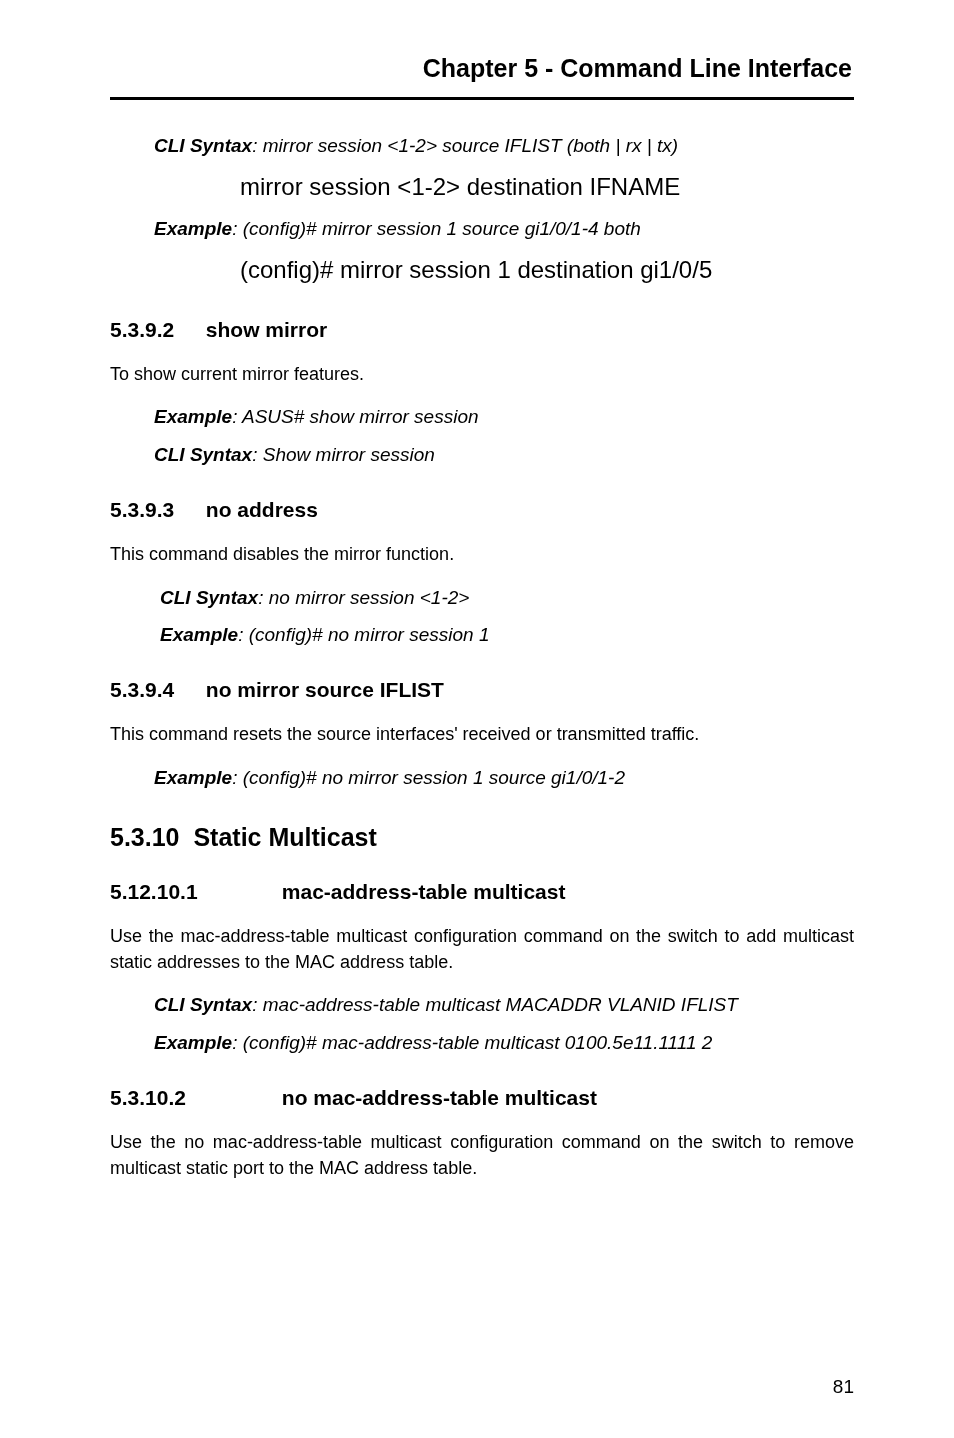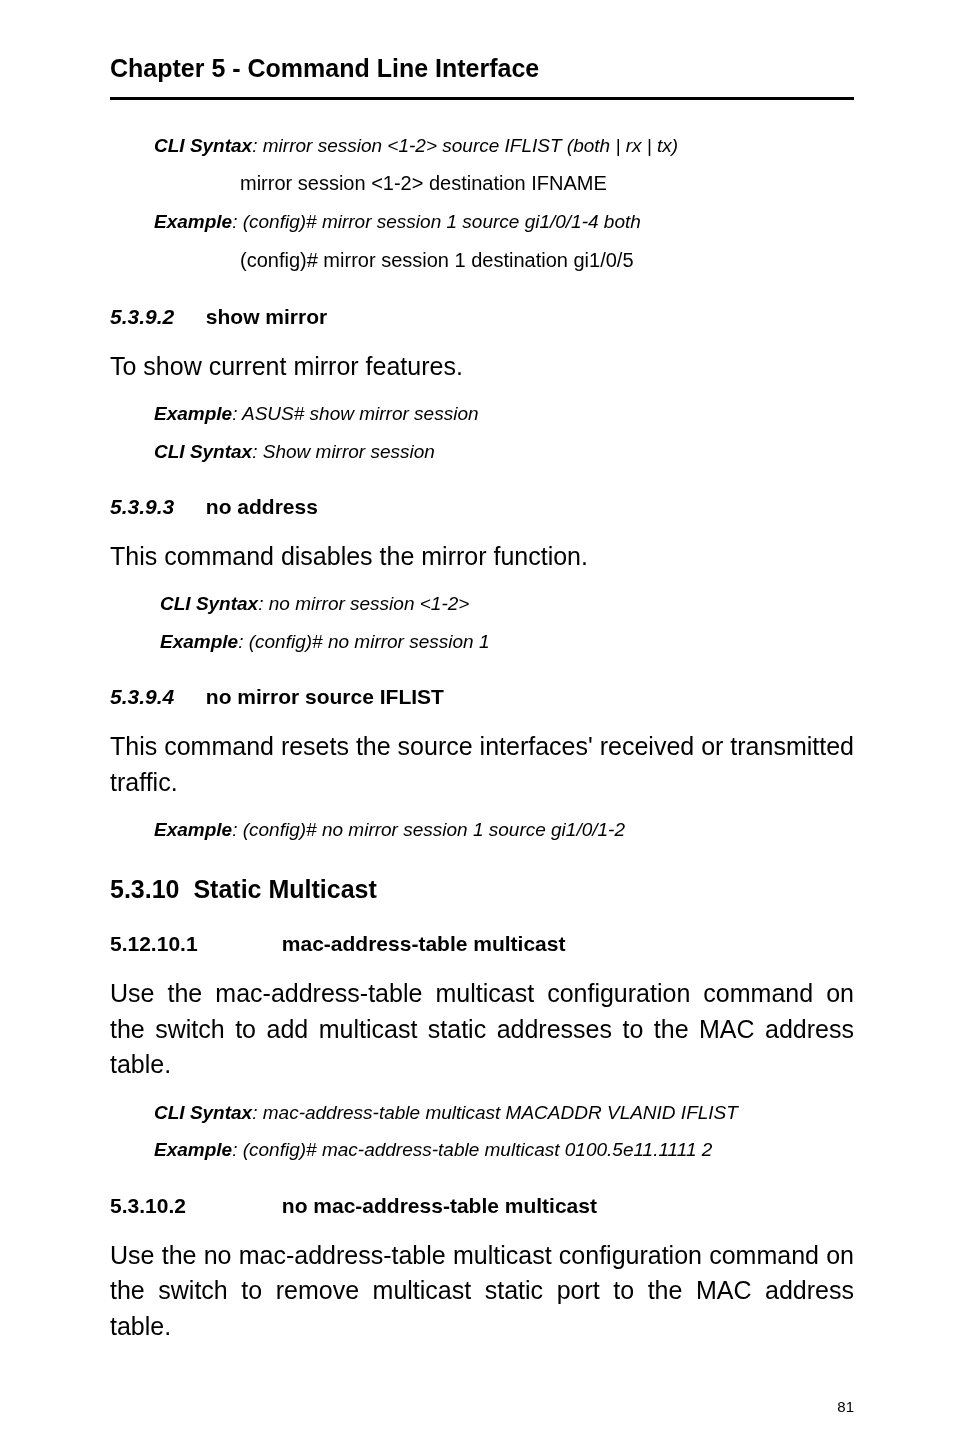--- a/index.html
+++ b/index.html
@@ -8,70 +8,70 @@
     height: 1438px;
     background: #fff;
     font-family: Arial, Helvetica, sans-serif;
     color: #000;
     padding: 54px 100px 40px 110px;
     position: relative;
   }
   .chapter-title {
     font-size: 25px;
     font-weight: bold;
-    text-align: left;
+    text-align: right;
     margin-bottom: 14px;
     padding-right: 2px;
   }
   .hr-thick {
     border: none;
     border-top: 3px solid #000;
     margin-bottom: 30px;
   }
   .indent-block {
     padding-left: 44px;
     margin-bottom: 6px;
   }
   .indent-block p {
     font-size: 19px;
     line-height: 1.65;
     margin-bottom: 6px;
     font-style: italic;
   }
   .deep-indent {
     padding-left: 130px;
-    font-size: 20px;
+    font-size: 24px;
     line-height: 1.65;
     margin-bottom: 6px;
   }
   .h4 {
     font-size: 21px;
     font-weight: bold;
     margin-top: 28px;
     margin-bottom: 20px;
   }
   .h3 {
     font-size: 25px;
     font-weight: bold;
     margin-top: 30px;
     margin-bottom: 22px;
   }
   .body-text {
-    font-size: 25px;
+    font-size: 18px;
     line-height: 1.42;
     margin-bottom: 14px;
     text-align: justify;
   }
   .pagenum {
     position: absolute;
-    bottom: 23px;
+    bottom: 40px;
     right: 100px;
-    font-size: 15px;
+    font-size: 19px;
   }
-  .sec-num { display: inline-block; min-width: 90px; font-style: italic; }
+  .sec-num { display: inline-block; min-width: 90px; }
   .sec-num-wide { display: inline-block; min-width: 166px; }
   b { font-weight: bold; }
 </style>
 </head>
 <body>
 
 <div class="chapter-title">Chapter 5 - Command Line Interface</div>
 <hr class="hr-thick">
 
 <div class="indent-block">

